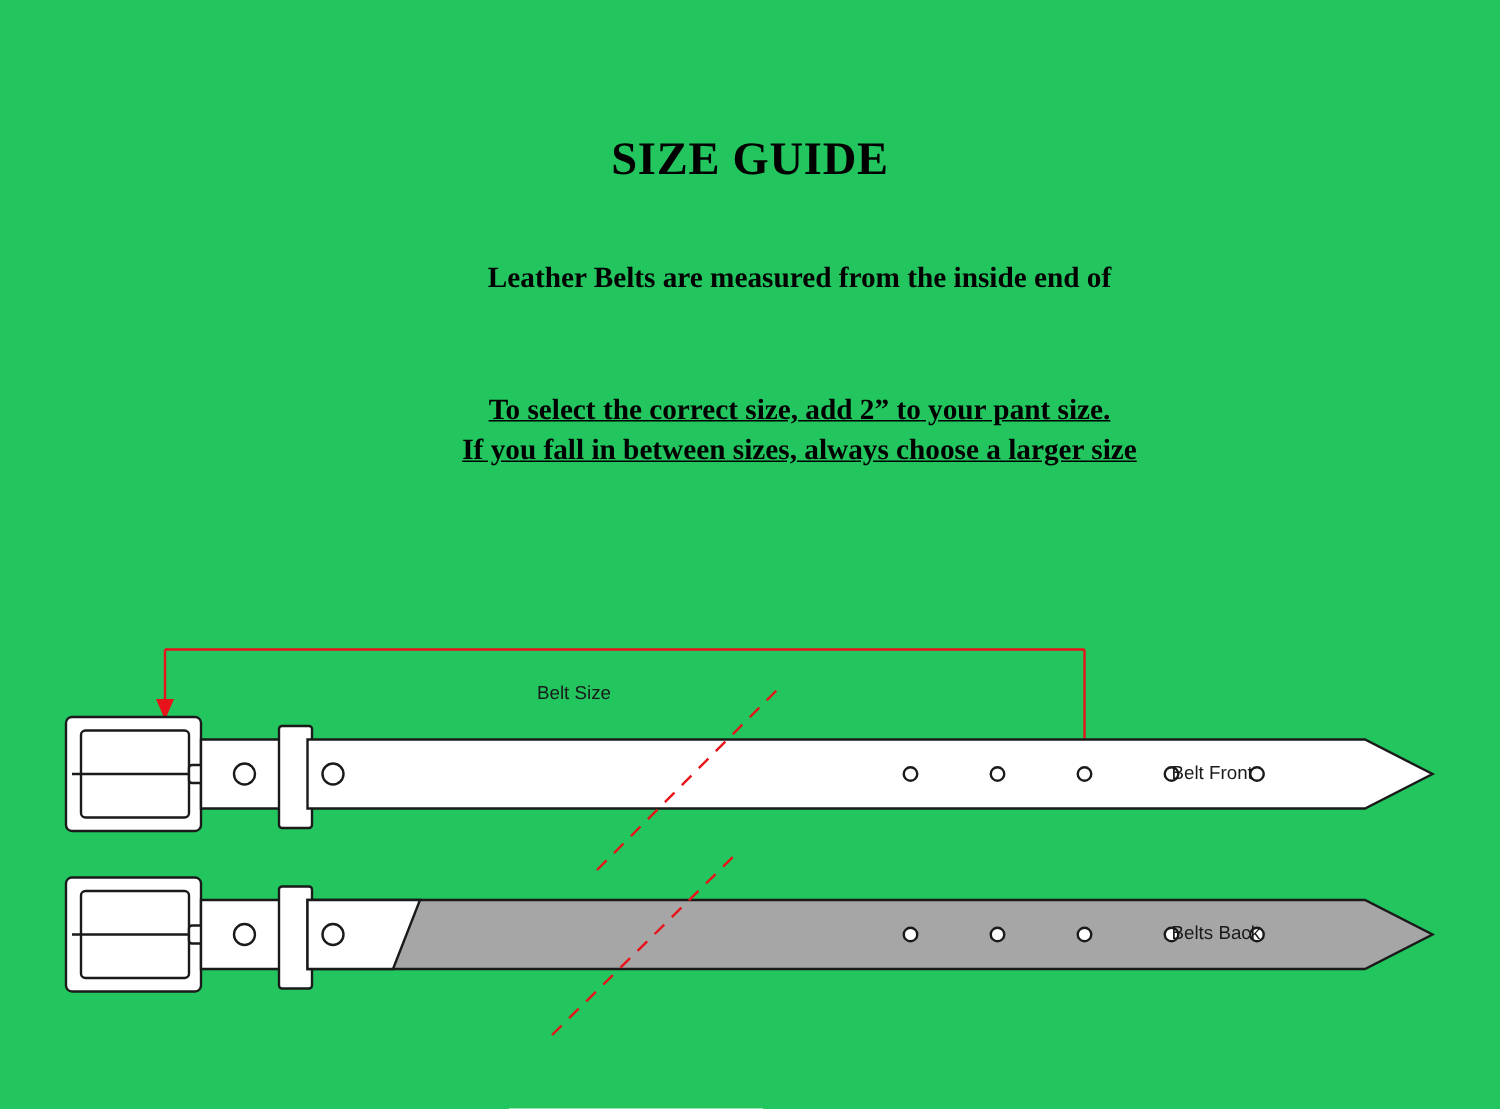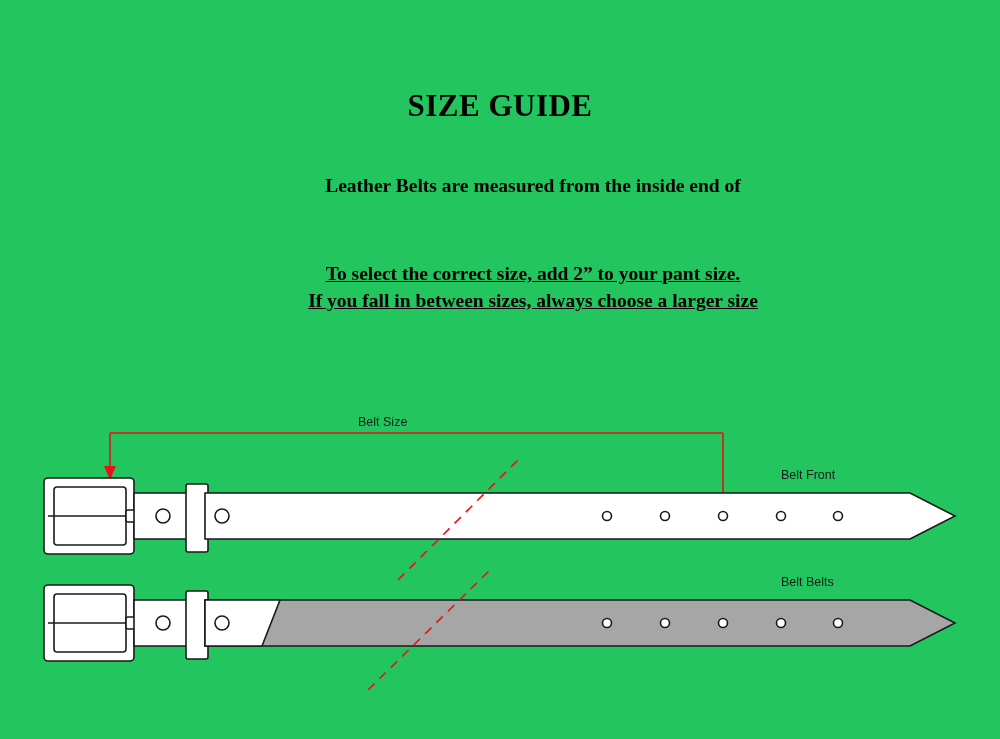--- a/index.html
+++ b/index.html
@@ -49,20 +49,21 @@
     top: 380px;
     width: 1000px;
     height: 340px;
   }
   .diagram-label {
     position: absolute;
     font-family: "Liberation Sans", sans-serif;
     font-size: 12.5px;
     color: #1a1a1a;
     white-space: nowrap;
+    margin-top: 40px;
   }
   #label-belt-size { left: 358px; top: 415px; }
   #label-belt-front { left: 781px; top: 468px; }
   #label-belt-back { left: 781px; top: 575px; }
 </style>
 </head>
 <body>
 
 <div id="page">
 
@@ -140,16 +141,16 @@
         <circle cx="723" cy="243" r="4.5"></circle>
         <circle cx="781" cy="243" r="4.5"></circle>
         <circle cx="838" cy="243" r="4.5"></circle>
       </g>
 
       <line x1="368" y1="310" x2="492" y2="188" stroke="#e8121a" stroke-width="1.6" stroke-dasharray="9 7" fill="none"></line>
     </svg>
 
     <span class="diagram-label" id="label-belt-size" style="top:35px;left:358px;">Belt Size</span>
     <span class="diagram-label" id="label-belt-front" style="top:88px;left:781px;">Belt Front</span>
-    <span class="diagram-label" id="label-belt-back" style="top:195px;left:781px;">Belt Belts</span>
+    <span class="diagram-label" id="label-belt-back" style="top:195px;left:781px;">Belts Back</span>
   </div>
 
 </div>
 
 </body></html>

